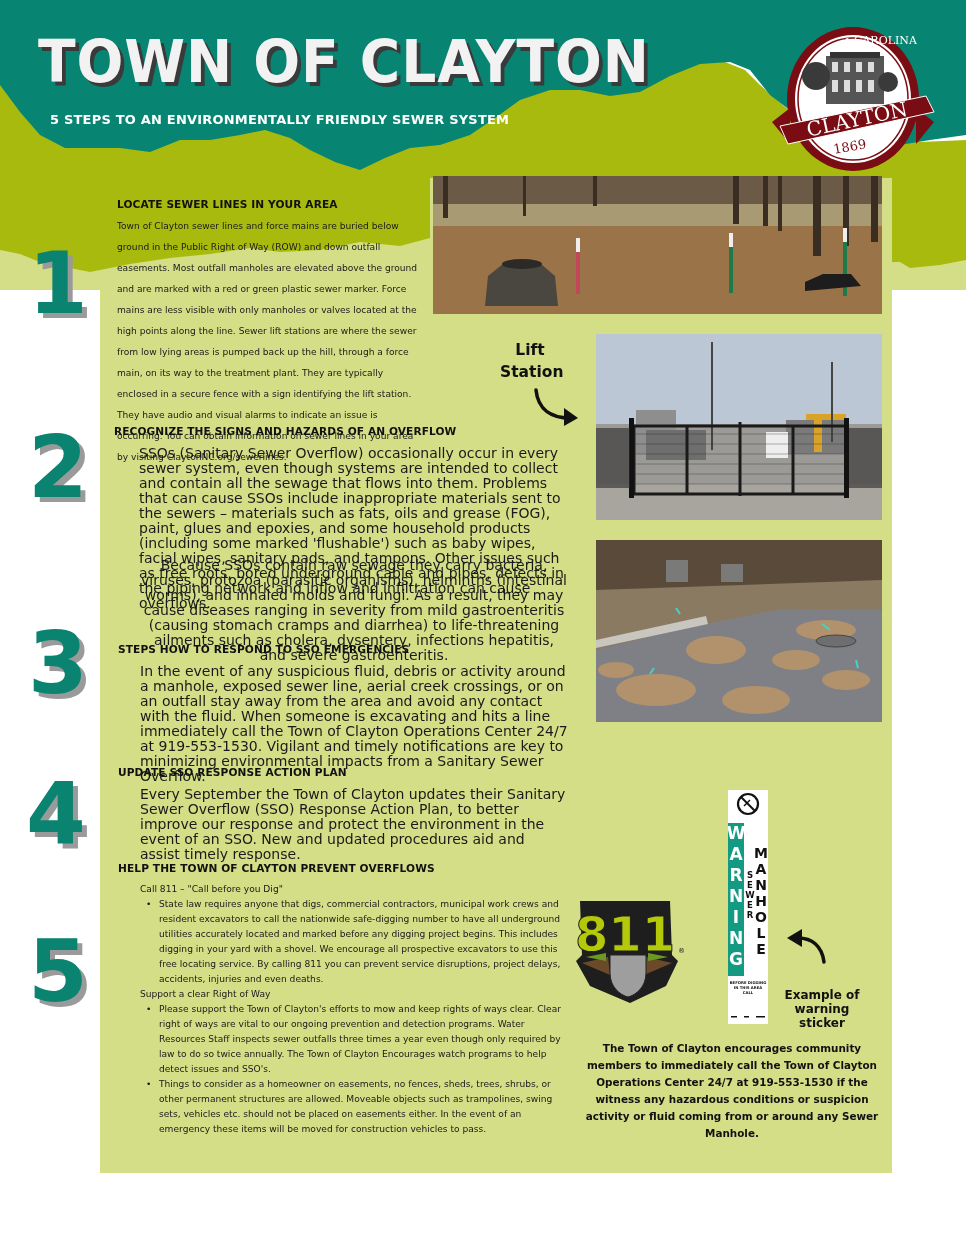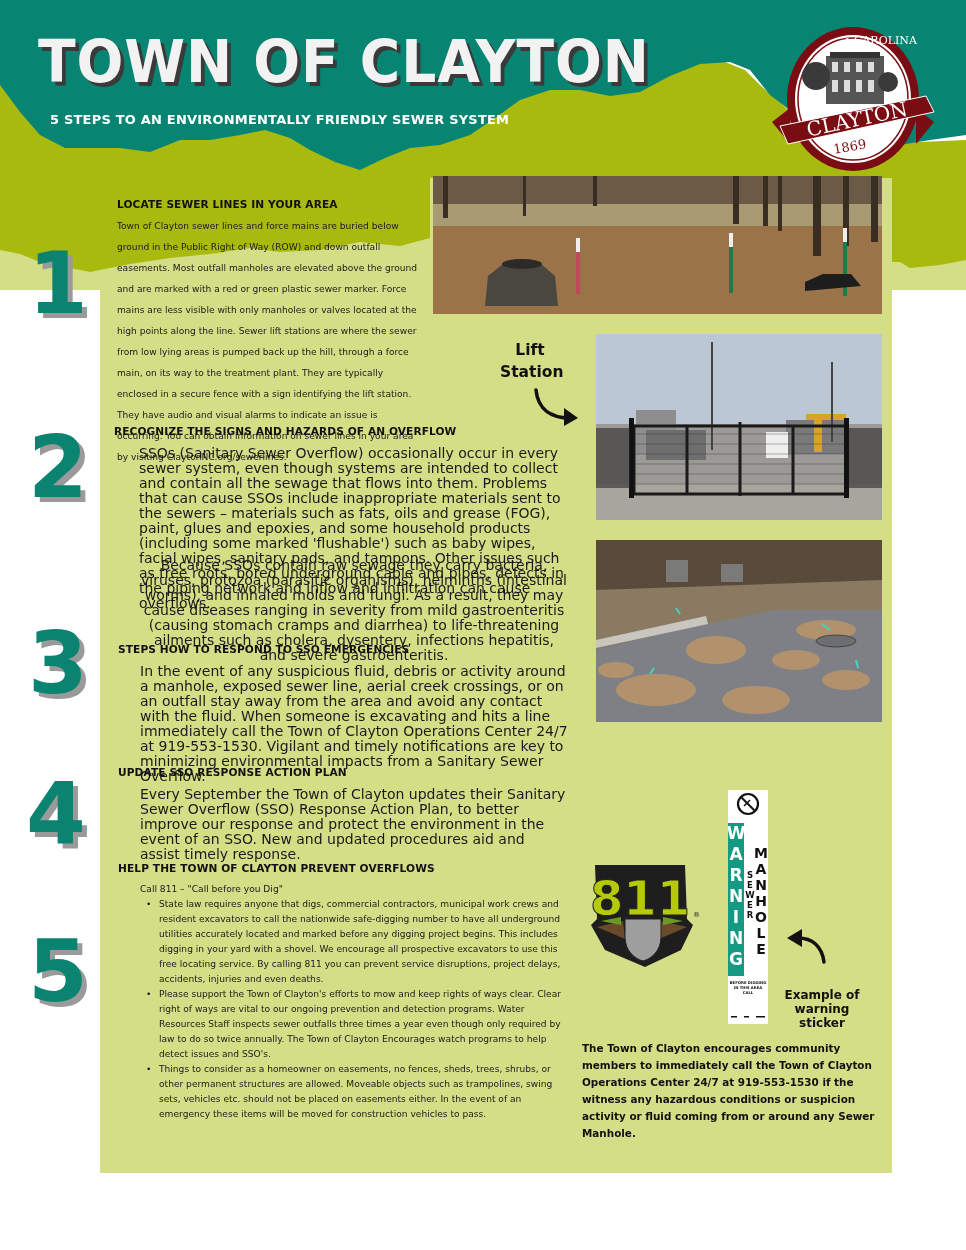--- a/index.html
+++ b/index.html
@@ -45,28 +45,28 @@
 
   .photo { position: absolute; overflow: hidden; }
   .photo svg { display: block; width: 100%; height: 100%; }
 
   .lift-label {
     position: absolute; left: 500px; top: 339px; width: 60px; text-align: center;
     font-family: "DejaVu Sans", sans-serif; font-weight: bold; font-size: 15.5px; line-height: 22px; color: #111;
   }
   .arrow { position: absolute; }
 
-  .logo811 { position: absolute; left: 570px; top: 855px; width: 115px; height: 115px; margin-left: 15px; }
+  .logo811 { position: absolute; left: 570px; top: 891px; width: 115px; height: 115px; }
   .sticker { position: absolute; left: 728px; top: 790px; width: 40px; height: 234px; background: #fff; }
   .sticker-caption {
     position: absolute; left: 776px; top: 988px; width: 92px; text-align: center;
     font-family: "DejaVu Sans", sans-serif; font-weight: bold; font-size: 12px; line-height: 14px; color: #111;
   }
   .cta {
-    position: absolute; left: 582px; top: 1040px; width: 300px; 
+    position: absolute; left: 582px; top: 1040px; width: 300px; text-align: center;
     font-family: "DejaVu Sans", sans-serif; font-weight: bold; font-size: 10.4px; line-height: 17px; color: #111;
   }
 </style>
 </head>
 <body>
 
 <div class="header-bg">
   <svg width="966" height="290" viewBox="0 0 966 290">
 
     <path d="M0 170 L60 160 L120 175 L200 168 L280 178 L330 170 L380 180 L430 172 L470 176 L520 170 L600 178 L700 170 L760 176 L820 168 L870 180 L900 178 L930 170 L966 168 L966 290 L0 290 Z" fill="#d3de86"></path>
@@ -142,20 +142,21 @@
 <div class="body-text" style="left:140px;top:787px;width:428px;">
   <p>Every September the Town of Clayton updates their Sanitary Sewer Overflow (SSO) Response Action Plan, to better improve our response and protect the environment in the event of an SSO. New and updated procedures aid and assist timely response.</p>
 </div>
 
 <div class="sec-head" style="left:118px;top:862px;">HELP THE TOWN OF CLAYTON PREVENT OVERFLOWS</div>
 <div class="body-text" style="left:140px;top:882px;width:426px;font-size:9.1px;">
   <p>Call 811 – "Call before you Dig"</p>
   <ul class="bullets">
     <li>State law requires anyone that digs, commercial contractors, municipal work crews and resident excavators to call the nationwide safe-digging number to have all underground utilities accurately located and marked before any digging project begins. This includes digging in your yard with a shovel. We encourage all prospective excavators to use this free locating service. By calling 811 you can prevent service disruptions, project delays, accidents, injuries and even deaths.</li>
   </ul>
+  <p>Support a clear Right of Way</p>
   <ul class="bullets">
     <li>Please support the Town of Clayton's efforts to mow and keep rights of ways clear. Clear right of ways are vital to our ongoing prevention and detection programs. Water Resources Staff inspects sewer outfalls three times a year even though only required by law to do so twice annually. The Town of Clayton Encourages watch programs to help detect issues and SSO's.</li>
     <li>Things to consider as a homeowner on easements, no fences, sheds, trees, shrubs, or other permanent structures are allowed. Moveable objects such as trampolines, swing sets, vehicles etc. should not be placed on easements either. In the event of an emergency these items will be moved for construction vehicles to pass.</li>
   </ul>
 </div>
 
 <div class="photo" style="left:433px;top:176px;width:449px;height:138px;">
   <svg viewBox="0 0 449 138" preserveAspectRatio="none">
     <rect width="449" height="138" fill="#8a6a45"></rect>
     <rect width="449" height="40" fill="#6b5a45"></rect>

